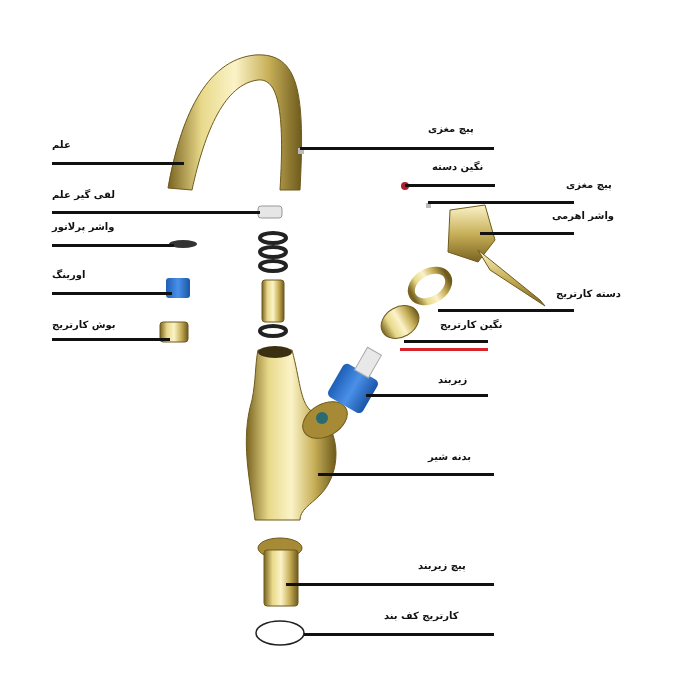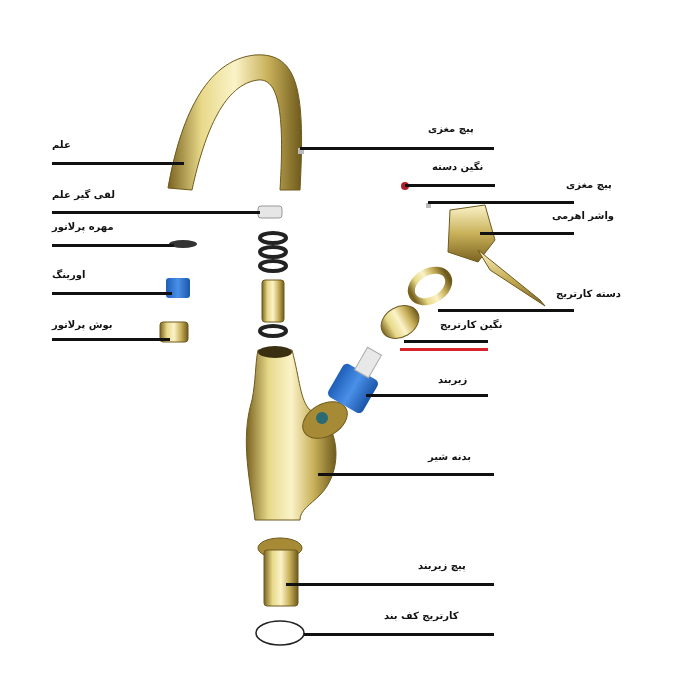--- a/index.html
+++ b/index.html
@@ -91,27 +91,27 @@
 
     <ellipse cx="280" cy="633" rx="24" ry="12" fill="none" stroke="#222" stroke-width="1.5"></ellipse>
   </svg>
 
   <div class="label" style="left:52px;top:136px">علم</div>
   <div class="leader" style="left:52px;top:162px;width:132px"></div>
 
   <div class="label" style="left:52px;top:186px">لقی گیر علم</div>
   <div class="leader" style="left:52px;top:211px;width:208px"></div>
 
-  <div class="label" style="left:52px;top:218px">مهره پرلاتور</div>
+  <div class="label" style="left:52px;top:218px">واشر پرلاتور</div>
   <div class="leader" style="left:52px;top:244px;width:122px"></div>
 
   <div class="label" style="left:52px;top:266px">اورینگ</div>
   <div class="leader" style="left:52px;top:292px;width:120px"></div>
 
-  <div class="label" style="left:52px;top:316px">بوش پرلاتور</div>
+  <div class="label" style="left:52px;top:316px">بوش کارتریج</div>
   <div class="leader" style="left:52px;top:338px;width:118px"></div>
 
   <div class="label" style="left:428px;top:120px">پیچ مغزی</div>
   <div class="leader" style="left:300px;top:147px;width:194px"></div>
 
   <div class="label" style="left:432px;top:158px">نگین دسته</div>
   <div class="leader" style="left:405px;top:184px;width:90px"></div>
 
   <div class="label" style="left:566px;top:176px">پیچ مغزی</div>
   <div class="leader" style="left:428px;top:201px;width:146px"></div>

